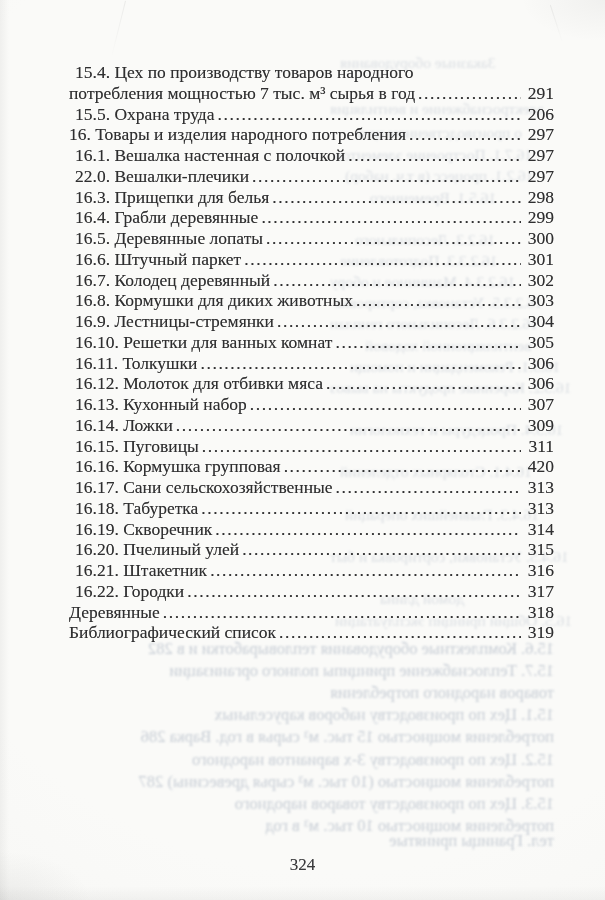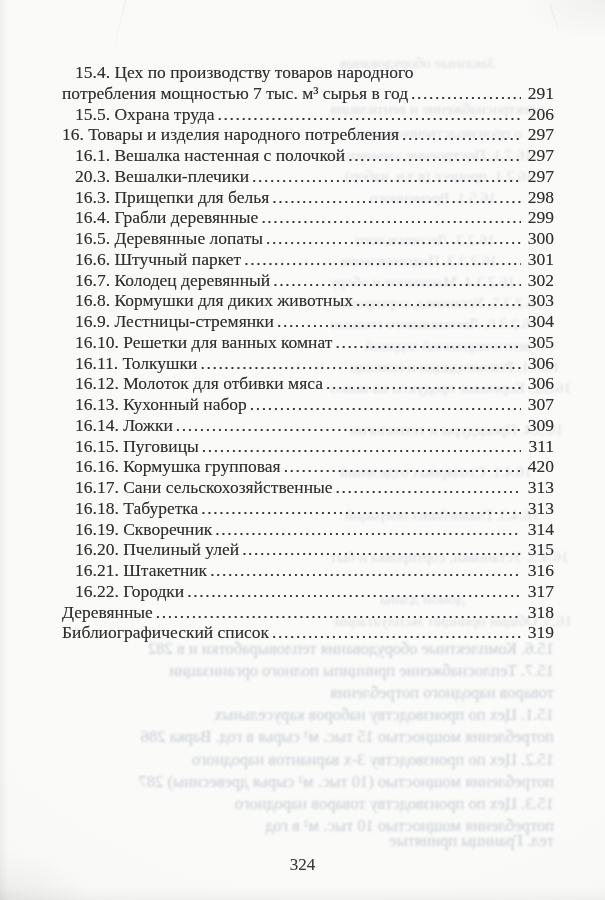--- a/index.html
+++ b/index.html
@@ -34,21 +34,21 @@
   .ghost.frag{opacity:.3;font-size:15.5px;filter:blur(1.25px);}
 
   
   .toc{
     position:absolute;left:62px;top:62px;width:492px;
     font-size:17.5px;line-height:20.75px;
     color:#2f2f30;
     text-shadow:0 0 .6px rgba(47,47,48,.45);
   }
   .row{display:flex;align-items:flex-start;}
-  .lbl{white-space:nowrap;flex:0 0 auto;}
+  .lbl{white-space:nowrap;flex:0 0 auto;margin-left:7px;}
   .lbl.ind{margin-left:13px;}
   .dots{
     flex:1 1 auto;overflow:hidden;white-space:nowrap;
     letter-spacing:1.6px;margin:0 2px 0 3px;
   }
   .dots::after{content:"......................................................................................................................................................";}
   .pg{flex:0 0 auto;min-width:31px;text-align:right;}
 
   .pageno{
     position:absolute;left:0;top:855px;width:100%;
@@ -114,21 +114,21 @@
         <span class="lbl">16. Товары и изделия народного потребления</span>
         <span class="dots"></span>
         <span class="pg">297</span>
       </div>
       <div class="row">
         <span class="lbl ind">16.1. Вешалка настенная с полочкой</span>
         <span class="dots"></span>
         <span class="pg">297</span>
       </div>
       <div class="row">
-        <span class="lbl ind">20.3. Вешалки-плечики</span>
+        <span class="lbl ind">22.0. Вешалки-плечики</span>
         <span class="dots"></span>
         <span class="pg">297</span>
       </div>
       <div class="row">
         <span class="lbl ind">16.3. Прищепки для белья</span>
         <span class="dots"></span>
         <span class="pg">298</span>
       </div>
       <div class="row">
         <span class="lbl ind">16.4. Грабли деревянные</span>

